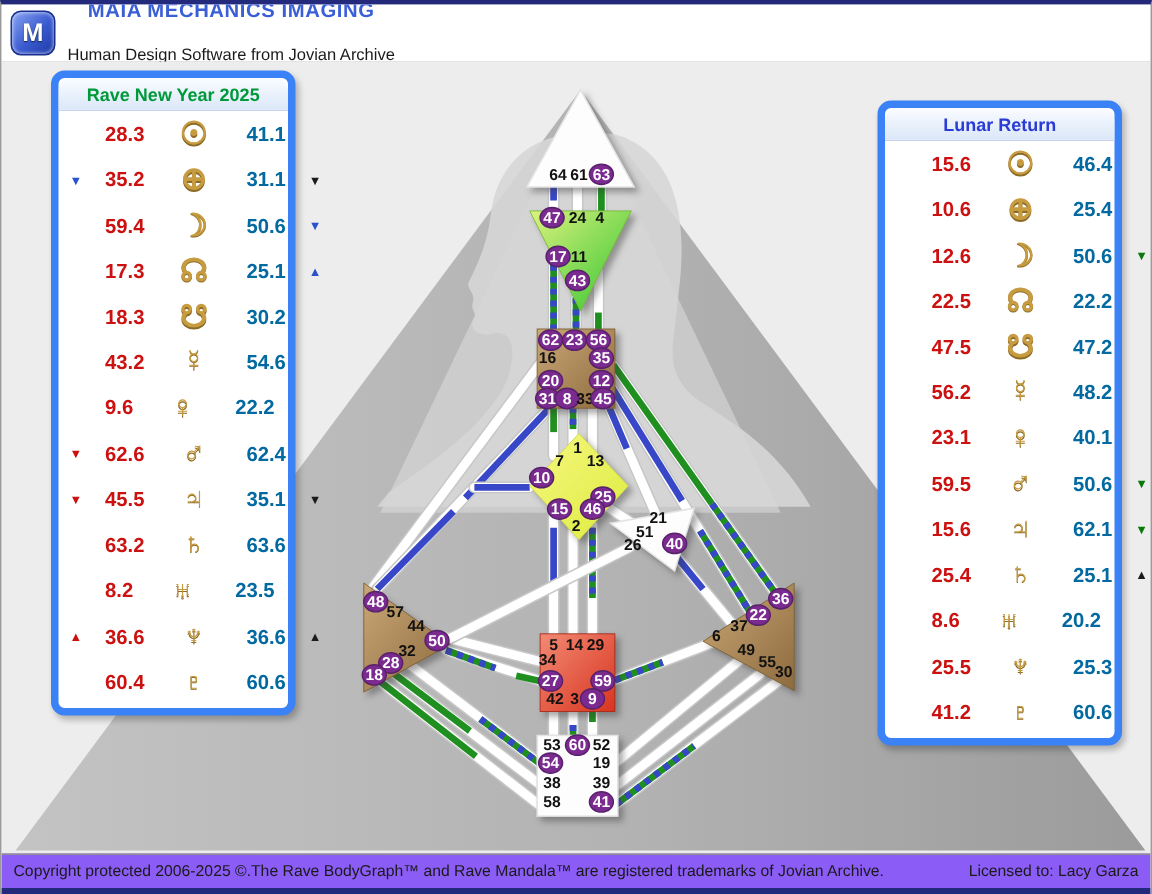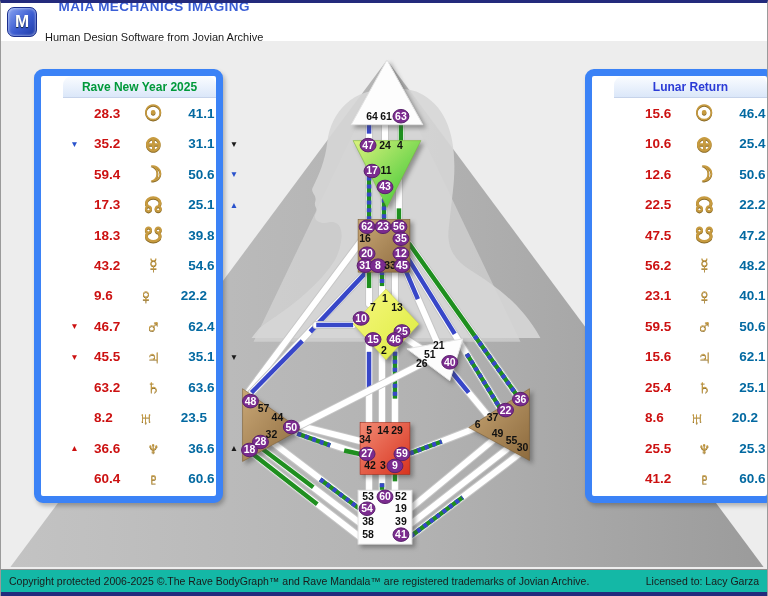--- a/index.html
+++ b/index.html
@@ -7,32 +7,32 @@
   
   .header{position:absolute;top:0;left:0;right:0;height:38px;background:#fff;border-bottom:1px solid #b5b5b5;display:flex;align-items:center;}
   .logo{width:28px;height:28px;margin:0 8px 0 6px;border-radius:7px;background:linear-gradient(135deg,#89a4f2 0%,#3a5bd0 55%,#1d3aa6 100%);border:1px solid #1a2f8e;color:#fff;font-weight:bold;font-size:17px;display:flex;align-items:center;justify-content:center;text-shadow:0 1px 1px #123;box-shadow:inset 0 0 3px rgba(255,255,255,.8);}
   .htitles{display:flex;flex-direction:column;line-height:1.25;align-items:center;}
   .htitle{font-size:13.5px;font-weight:bold;color:#3a5ed6;letter-spacing:.4px;}
   .hsub{font-size:11px;color:#1a1a1a;margin-top:15px;}
   
   .main{position:absolute;top:38px;left:0;right:0;height:530px;background:#ededed;overflow:hidden;}
   .main svg{position:absolute;top:0;left:0;}
   
-  .panel{position:absolute;top:28px;width:153px;height:420px;background:#fff;border:7px solid #3b82f6;border-radius:9px;box-shadow:2px 3px 4px rgba(0,0,0,.25);padding-left:22px;}
-  .panel.left{left:33px;} .panel.right{left:584px;}
+  .panel{position:absolute;top:6px;width:153px;height:420px;background:#fff;border:5px solid #3b82f6;border-radius:9px;box-shadow:2px 3px 4px rgba(0,0,0,.25);}
+  .panel.left{left:33px;} .panel.right{left:584px;margin-top:20px;}
   .phead{height:21px;border-bottom:1px solid #c6d3ea;background:linear-gradient(#fafcff,#dbe7f9);border-radius:9px 9px 0 0;display:flex;align-items:center;justify-content:center;font-size:12px;font-weight:bold;}
   .rows{height:396px;display:flex;flex-direction:column;justify-content:space-around;padding:0 5px;}
   .prow{display:flex;align-items:center;height:28px;gap:13px;}
   .arr{width:13px;font-size:8.5px;text-align:center;flex:0 0 auto;}
   .val{font-size:13.5px;font-weight:bold;flex:1 1 auto;}
   .val.red{color:#cc1111;text-align:right;padding-right:5px;}
   .val.blk{color:#0369a1;text-align:left;padding-left:7px;}
   .glyph{flex:0 0 30px;text-align:center;font-size:21px;font-weight:bold;color:#c79b40;text-shadow:0 1px 0 #8a6a25;}
   
-  .footer{position:absolute;left:0;right:0;bottom:0;height:22px;background:#14b8a6;border-top:1px solid #8f8f8f;border-bottom:4px solid #232a7c;display:flex;align-items:center;justify-content:space-between;padding:0 8px;font-size:10.5px;color:#1a1a1a;}
+  .footer{position:absolute;left:0;right:0;bottom:0;height:22px;background:#8b5cf6;border-top:1px solid #8f8f8f;border-bottom:4px solid #232a7c;display:flex;align-items:center;justify-content:space-between;padding:0 8px;font-size:10.5px;color:#1a1a1a;}
   
   .cas{stroke:#c7c7c7;stroke-width:8;fill:none;stroke-linecap:round;}
   .chw{stroke:#ffffff;stroke-width:6;fill:none;stroke-linecap:round;}
   .chb{stroke:#3847c8;stroke-width:4.5;fill:none;}
   .chg{stroke:#1f8f1f;stroke-width:4.5;fill:none;}
   .chsb{stroke:#3847c8;stroke-width:4.5;fill:none;stroke-dasharray:4 4;}
   .gtxt{font-size:10.5px;font-weight:bold;fill:#111;text-anchor:middle;}
   .gtxt.on{fill:#fff;}
   .gcirc{fill:#7b2b8f;stroke:#58216b;stroke-width:1;}
   .centers{filter:drop-shadow(3px 3px 2px rgba(60,60,60,.45));}
@@ -413,40 +413,40 @@
     <span class="arr la"></span>
     <span class="val red">17.3</span>
     <span class="glyph">☊</span>
     <span class="val blk">25.1</span>
     <span class="arr ra" style="color: rgb(41, 82, 204);">▲</span>
   </div>
           <div class="prow">
     <span class="arr la"></span>
     <span class="val red">18.3</span>
     <span class="glyph">☋</span>
-    <span class="val blk">39.8</span>
+    <span class="val blk">30.2</span>
     <span class="arr ra"></span>
   </div>
           <div class="prow">
     <span class="arr la"></span>
     <span class="val red">43.2</span>
     <span class="glyph">☿</span>
     <span class="val blk">54.6</span>
     <span class="arr ra"></span>
   </div>
           <div class="prow">
     <span class="arr la"></span>
     <span class="val red">9.6</span>
     <span class="glyph">♀</span>
     <span class="val blk">22.2</span>
     <span class="arr ra"></span>
   </div>
           <div class="prow">
     <span class="arr la" style="color: rgb(204, 17, 17);">▼</span>
-    <span class="val red">46.7</span>
+    <span class="val red">62.6</span>
     <span class="glyph">♂</span>
     <span class="val blk">62.4</span>
     <span class="arr ra"></span>
   </div>
           <div class="prow">
     <span class="arr la" style="color: rgb(204, 17, 17);">▼</span>
     <span class="val red">45.5</span>
     <span class="glyph">♃</span>
     <span class="val blk">35.1</span>
     <span class="arr ra" style="color: rgb(26, 26, 26);">▼</span>

